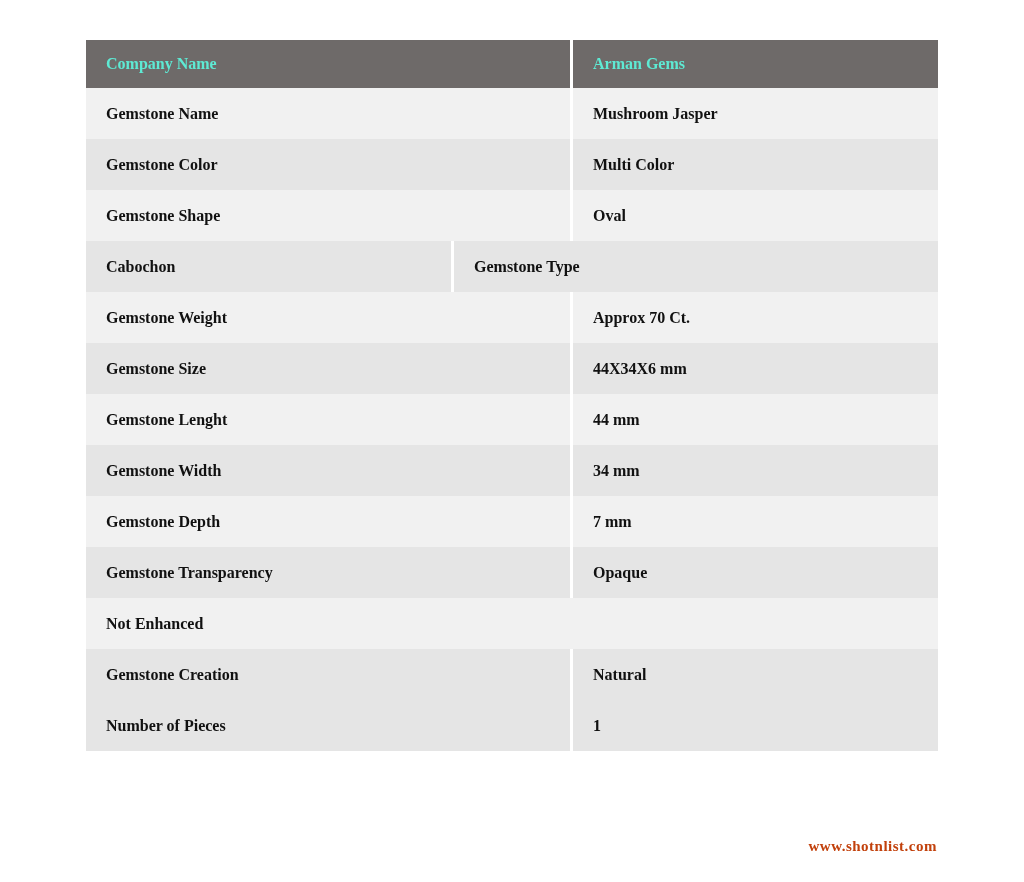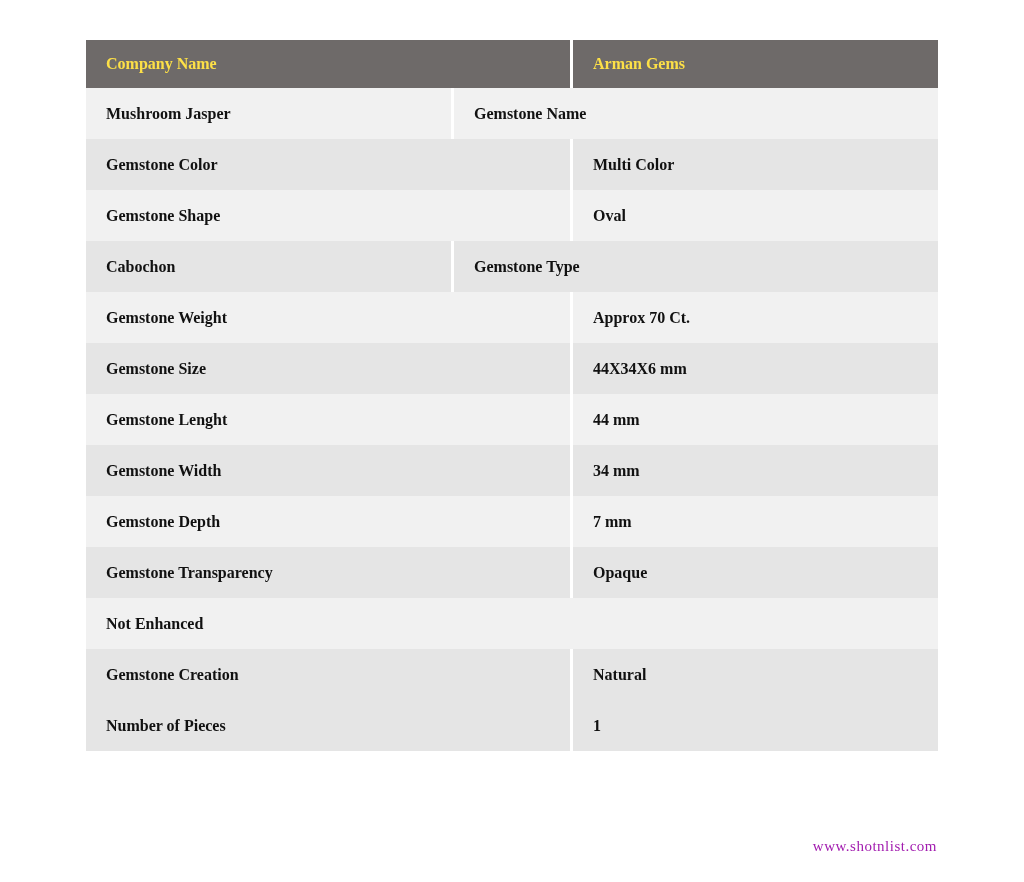--- a/index.html
+++ b/index.html
@@ -34,50 +34,50 @@
     padding-right: 10px;
     font-weight: bold;
     font-size: 16px;
     color: #111111;
   }
   .row .cell.label { width: 484px; flex: 0 0 484px; }
   .row .cell.value { flex: 1 1 auto; }
   .row.header-row { height: 48px; }
   .row.header-row .cell {
     background: #6e6a69;
-    color: #fde047;
+    color: #5eead4;
   }
   .row.data-row { height: 51px; }
   .row.data-row.shaded .cell { background: #f1f1f1; }
   .row.data-row.plain  .cell { background: #e5e5e5; }
   .watermark {
     position: absolute;
     right: 87px;
     bottom: 27px;
-    font-weight: normal;
+    font-weight: bold;
     font-size: 15px;
-    color: #a21caf;
+    color: #c2410c;
     letter-spacing: 0.5px;
   }
 </style>
 </head>
 <body>
 
 <div class="page">
 
   <div class="spec-table">
 
     <div class="row header-row">
       <div class="cell label">Company Name</div>
       <div class="cell value">Arman Gems</div>
     </div>
 
     <div class="row data-row shaded">
+      <div class="cell label">Gemstone Name</div>
       <div class="cell value">Mushroom Jasper</div>
-      <div class="cell label">Gemstone Name</div>
     </div>
 
     <div class="row data-row plain">
       <div class="cell label">Gemstone Color</div>
       <div class="cell value">Multi Color</div>
     </div>
 
     <div class="row data-row shaded">
       <div class="cell label">Gemstone Shape</div>
       <div class="cell value">Oval</div>

